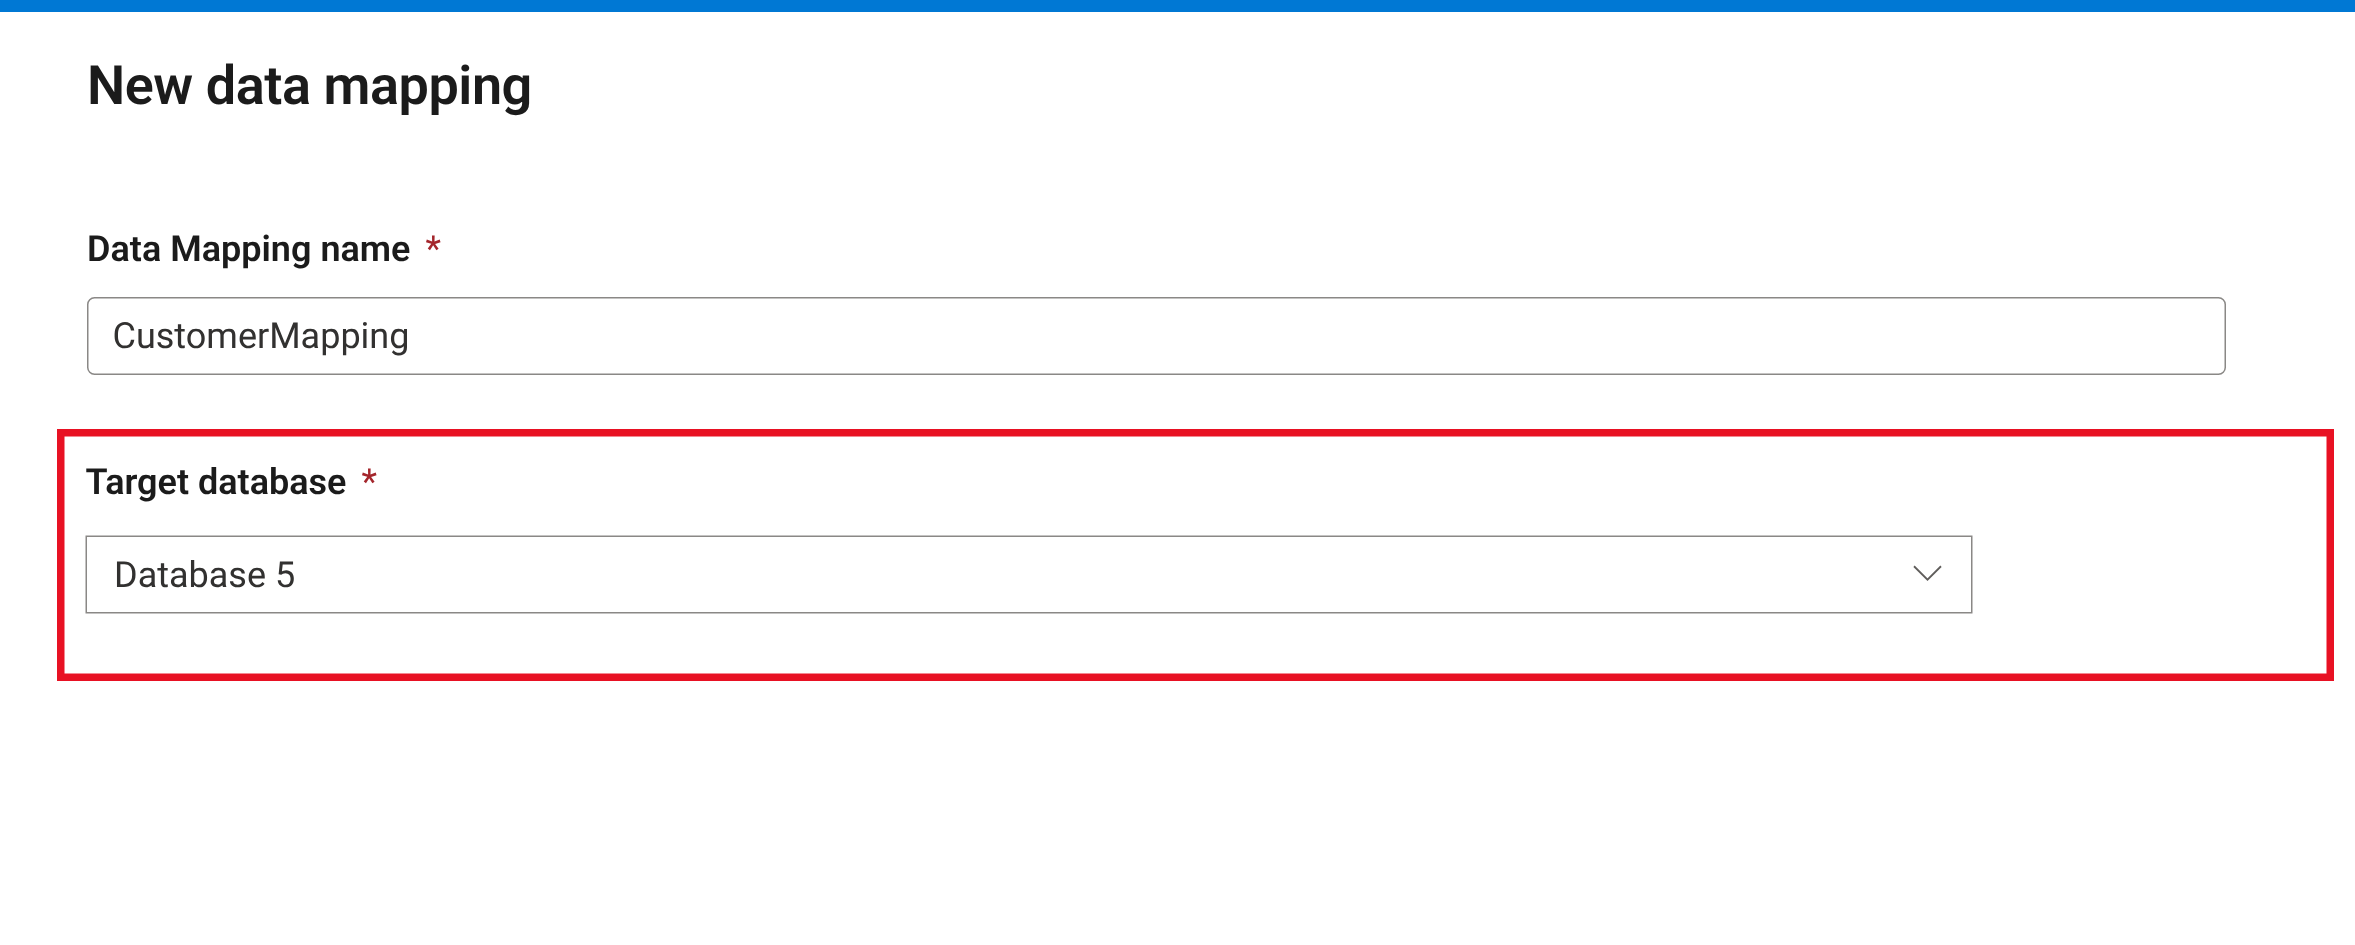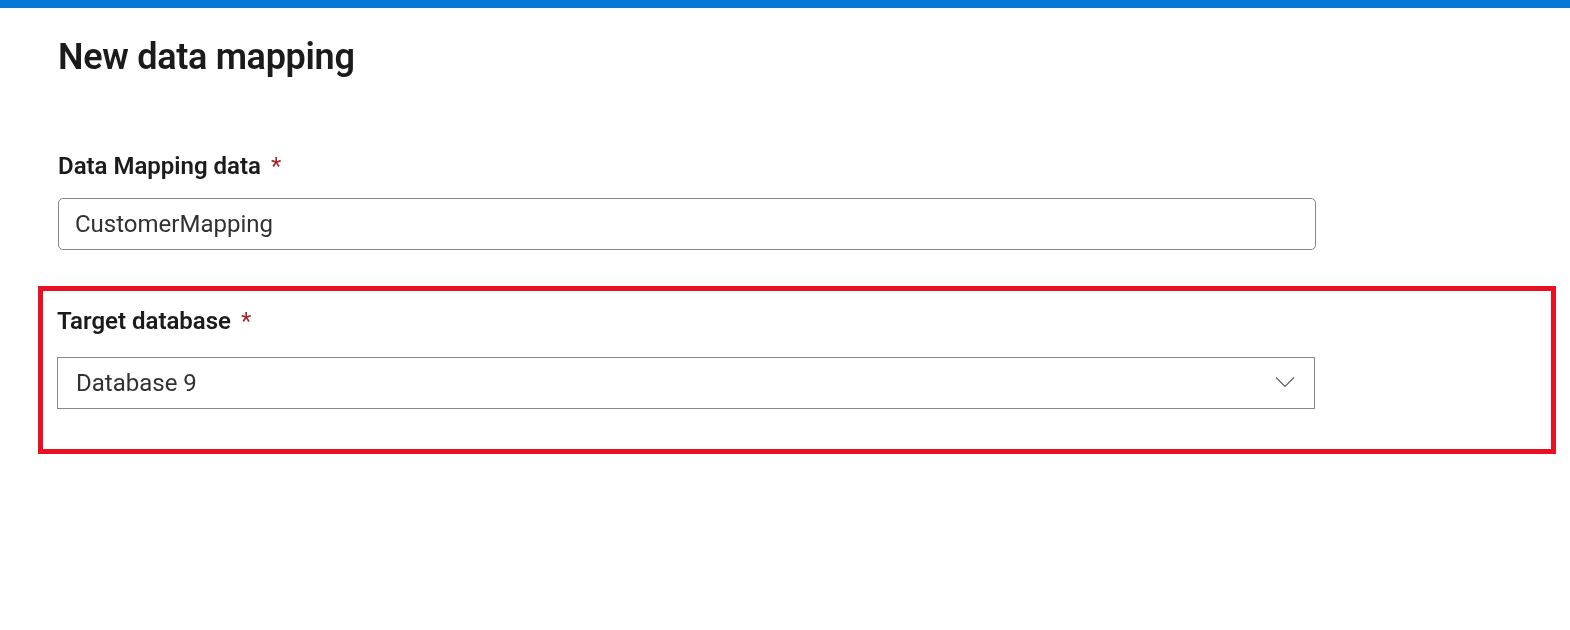--- a/index.html
+++ b/index.html
@@ -40,21 +40,21 @@
       color: #1b1b1b;
       display: block;
       margin-bottom: 18px;
     }
     .required-asterisk {
       color: #a4262c;
       margin-left: 4px;
       font-weight: 400;
     }
     .text-input {
-      width: 1258px;
+      width: 1426px;
       height: 52px;
       font-size: 24px;
       font-family: inherit;
       color: #323130;
       border: 1px solid #8a8886;
       border-radius: 5px;
       padding: 8px 16px;
       outline: none;
       background: #ffffff;
     }
@@ -100,34 +100,34 @@
 </head>
 <body>
 
 <div class="top-bar"></div>
 
 <div class="content">
   <h1 class="page-title">New data mapping</h1>
 
   <div class="form-group">
     <label class="field-label">
-      <span>Data Mapping data</span>
+      <span>Data Mapping name</span>
       <span class="required-asterisk">*</span>
     </label>
     <input type="text" class="text-input" value="CustomerMapping" style="">
   </div>
 
   <div class="highlight-box">
     <label class="field-label">
       <span>Target database</span>
       <span class="required-asterisk">*</span>
     </label>
     <div class="select-wrapper">
       <div class="select-input">
-        <span>Database 9</span>
+        <span>Database 5</span>
       </div>
       <span class="chevron-icon">
         <svg width="20" height="12" viewBox="0 0 20 12" fill="none">
           <path d="M1 1 L10 10 L19 1" stroke="#605e5c" stroke-width="1.2" fill="none"></path>
         </svg>
       </span>
     </div>
   </div>
 </div>
 

